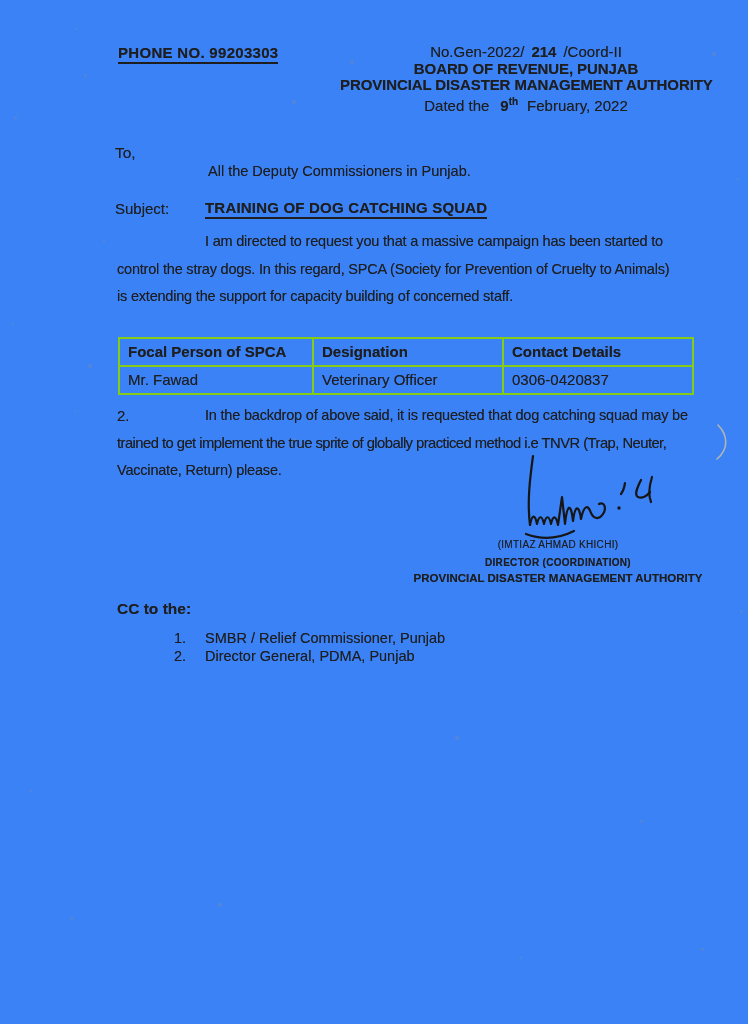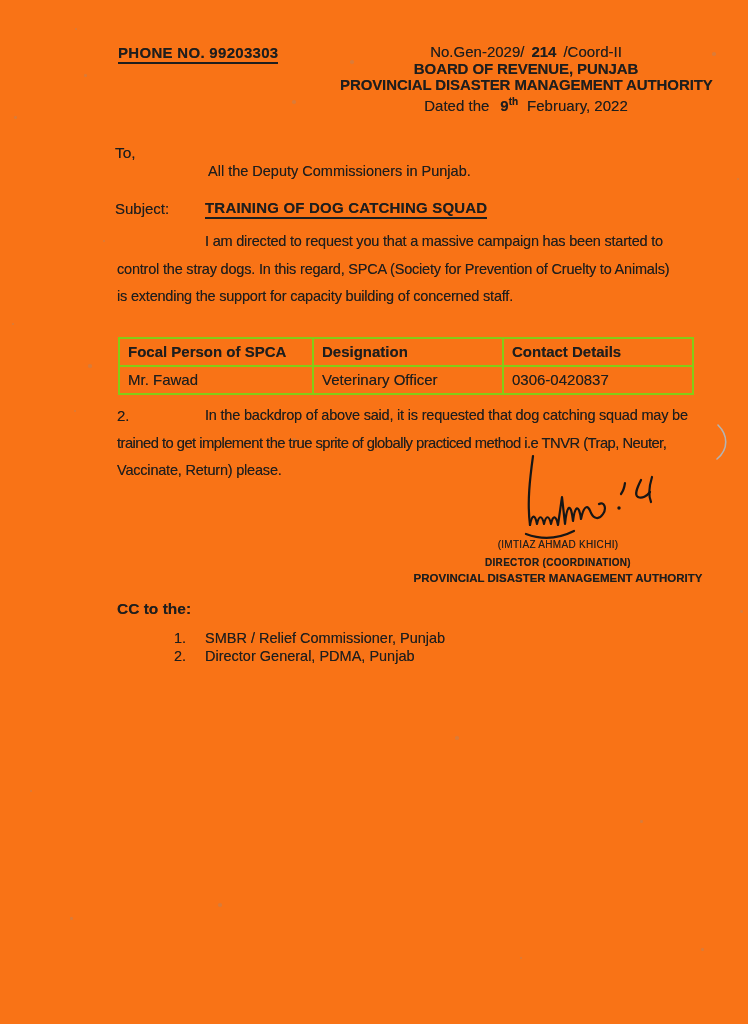--- a/index.html
+++ b/index.html
@@ -1,18 +1,18 @@
 <!DOCTYPE html>
 <html><head>
 <meta charset="utf-8">
 <style>
   html,body{margin:0;padding:0;background:#e8e8e8;}
   .paper{
     position:relative;width:748px;height:1024px;margin:0 auto;
-    background:#f97316;color:#1e1e1e;overflow:hidden;
+    background:#3b82f6;color:#1e1e1e;overflow:hidden;
     font-family:"Liberation Sans",sans-serif;
     text-shadow:0 0 .35px rgba(25,25,25,.55);
   }
   .abs{position:absolute;}
   .nw{white-space:nowrap;}
 
   
   .phone{left:118px;top:44px;font-size:15px;font-weight:bold;letter-spacing:.3px;
          border-bottom:2px solid #1e1e1e;padding-bottom:1px;}
   .letterhead{left:340px;top:44px;width:372px;text-align:center;font-size:15px;line-height:16.6px;}
@@ -67,21 +67,21 @@
 </style>
 </head>
 <body>
 
 <div class="paper">
 
   <div class="abs phone">PHONE NO. 99203303</div>
 
   <div class="abs letterhead">
     <div class="nw">
-      <span>No.Gen-2029/</span><span class="ref-num">214</span><span>/Coord-II</span>
+      <span>No.Gen-2022/</span><span class="ref-num">214</span><span>/Coord-II</span>
     </div>
     <div class="org">BOARD OF REVENUE, PUNJAB</div>
     <div class="org">PROVINCIAL DISASTER MANAGEMENT AUTHORITY</div>
     <div class="date-line nw">
       <span>Dated the</span><span class="day">9</span><sup>th</sup><span class="rest">February, 2022</span>
     </div>
   </div>
 
   <div class="abs to-label">To,</div>
   <div class="abs recipient">All the Deputy Commissioners in Punjab.</div>

